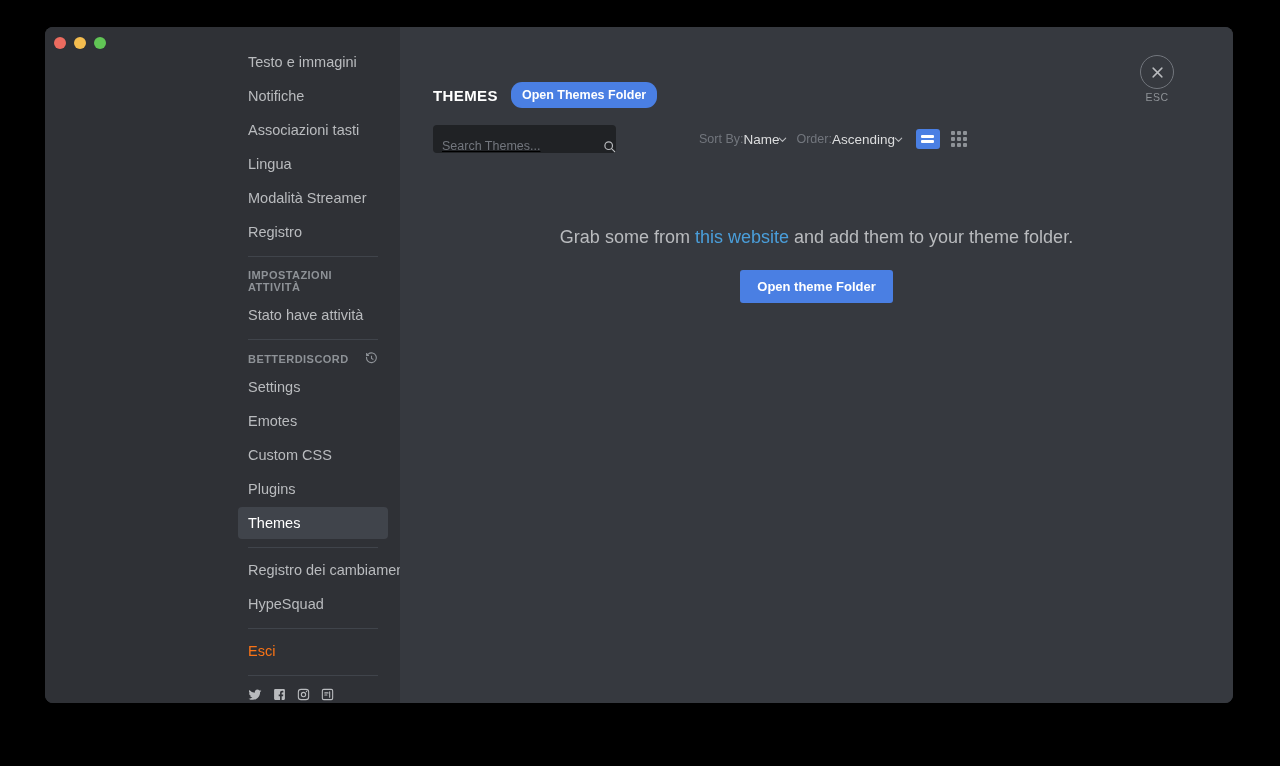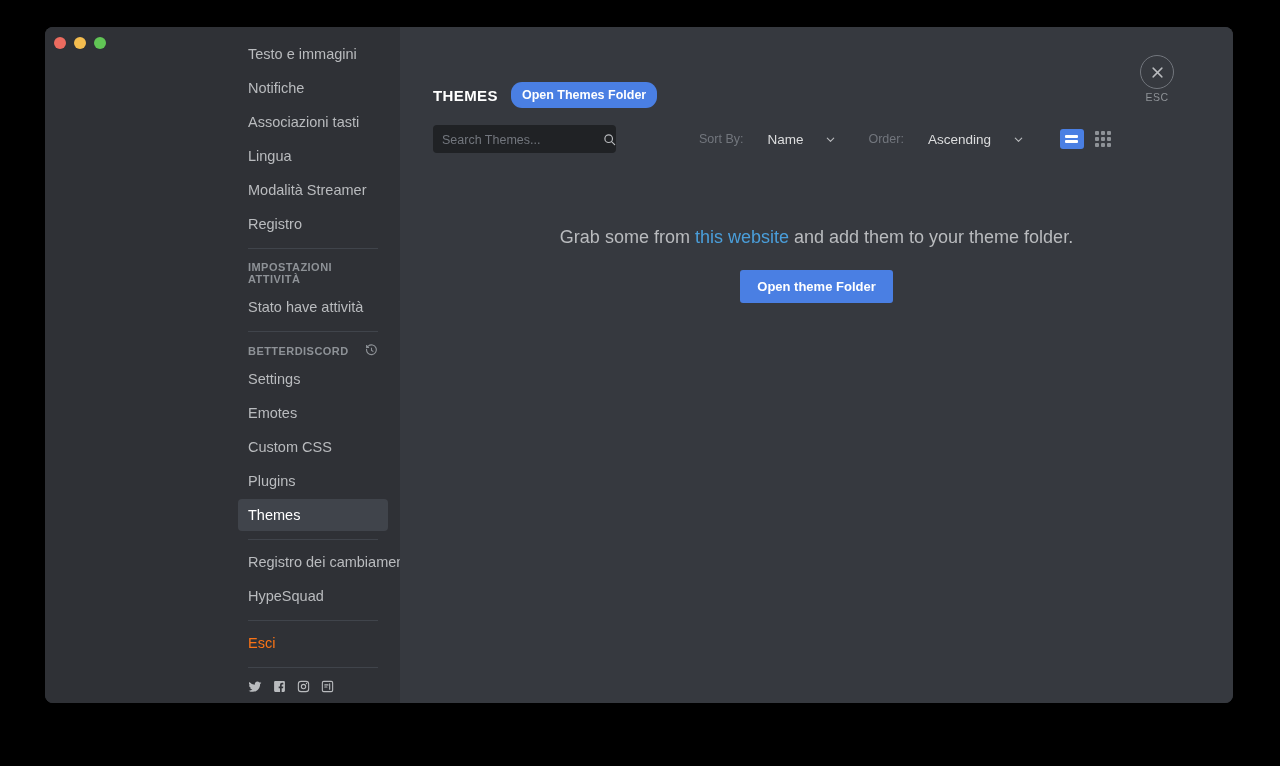--- a/index.html
+++ b/index.html
@@ -31,21 +31,21 @@
   .light.red { background: #ec6b5f; }
   .light.yellow { background: #f4bd4f; }
   .light.green { background: #61c555; }
 
   
   .sidebar {
     width: 355px;
     background: #2f3136;
     position: relative;
     padding-left: 193px;
-    padding-top: 8px;
+    padding-top: 16px;
     flex: 0 0 355px;
   }
   .sidebar-inner {
     width: 150px;
     padding-top: 3px;
   }
   .nav-item {
     font-size: 14.5px;
     color: #b9bbbe;
     padding: 7px 10px;
@@ -128,40 +128,41 @@
   .controls-row {
     display: flex;
     align-items: center;
   }
   .search-box {
     width: 183px;
     height: 28px;
     background: #202225;
     border-radius: 4px;
     display: flex;
-    align-items: flex-start;
-    padding: 8px 9px;
+    align-items: flex-end;
+    padding: 0 9px;
     position: relative;
+    text-decoration: underline;
   }
   .search-box input {
     flex: 1;
     background: transparent;
     border: none;
     outline: none;
     color: #dcddde;
     font-size: 12.5px;
     font-family: "Liberation Sans", sans-serif;
   }
   .search-box input::placeholder { color: #72767d; }
   .search-icon { color: #b9bbbe; display: flex; }
 
   .sortbar {
     display: flex;
     align-items: center;
-    gap: 24px;
+    gap: 0;
     margin-left: 83px;
   }
   .sort-label {
     font-size: 12.5px;
     color: #72767d;
   }
   .sort-value {
     font-size: 13.5px;
     color: #dcddde;
     cursor: pointer;

